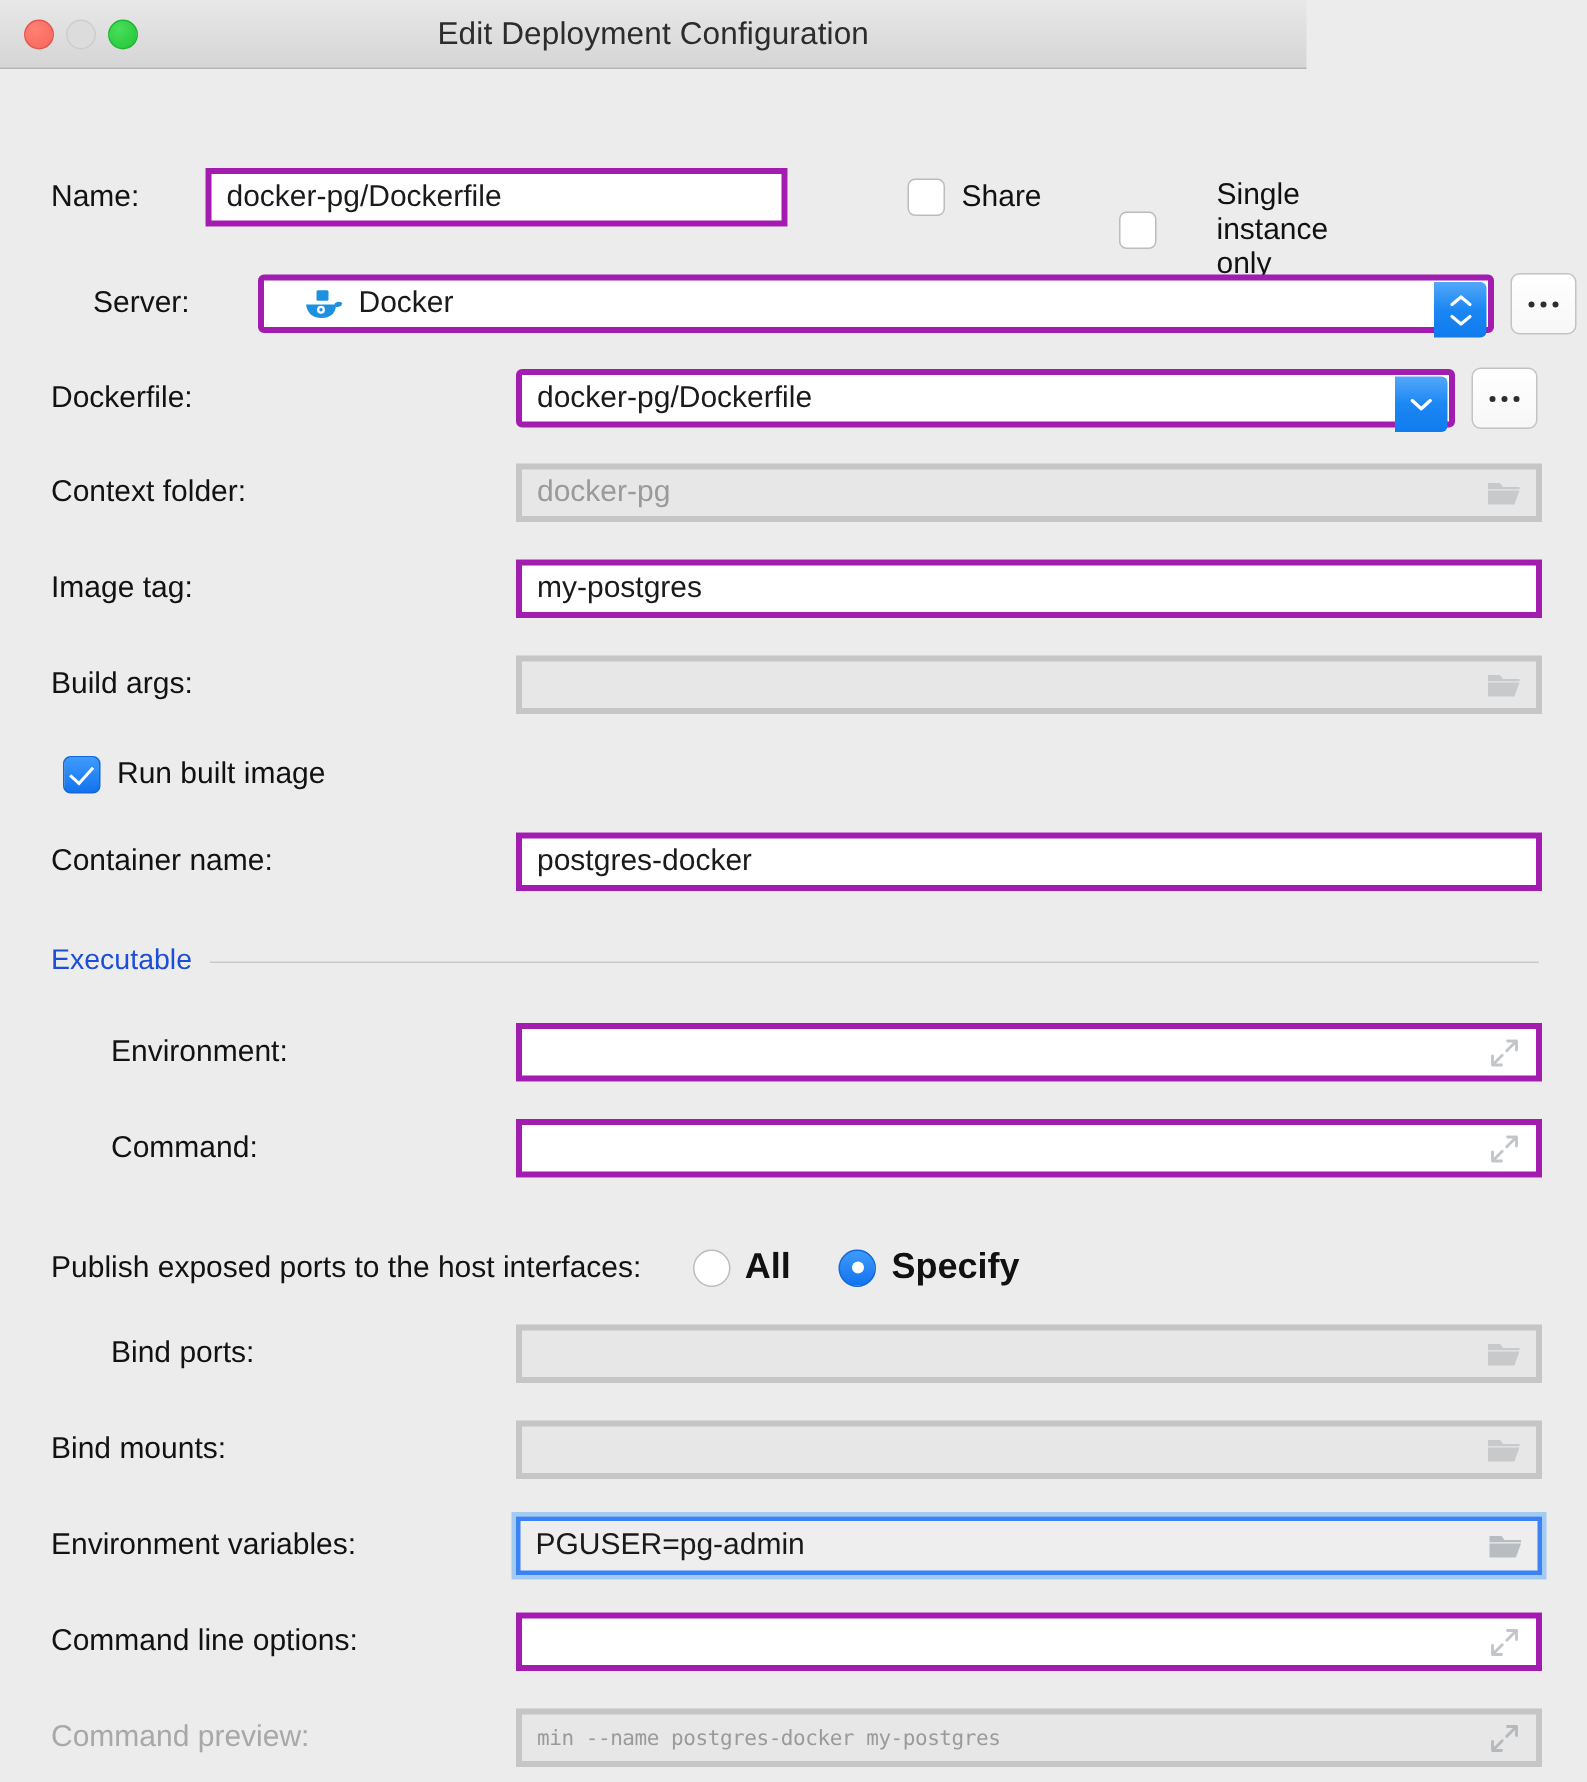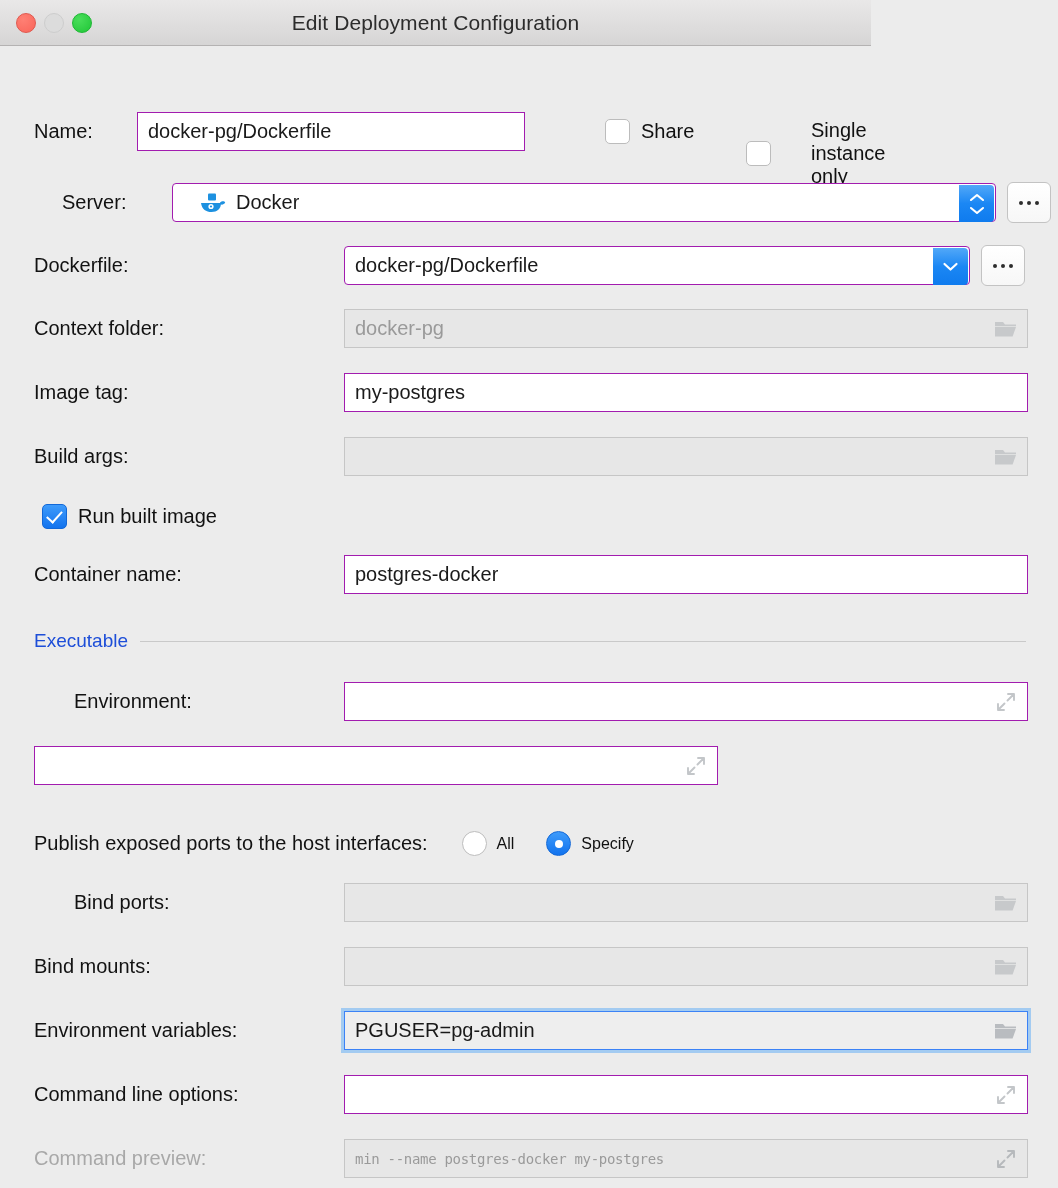--- a/index.html
+++ b/index.html
@@ -44,30 +44,30 @@
   .label {
     font-size: 20px; color: #121212; white-space: nowrap;
   }
   .label.disabled { color: #a8a8a8; }
 
   
   .field {
     position: relative;
     height: 39px;
     background: #ffffff;
-    border: 1px solid #a21caf;
+    border: 4px solid #a21caf;
     display: flex; align-items: center;
     font-size: 20px; color: #1a1a1a;
     padding: 0 10px;
   }
   .field.disabled { background: #e7e7e7; border-color: #c6c6c6; color: #9a9a9a; }
   .field .val { white-space: nowrap; overflow: hidden; }
   .field .val.placeholderish { color: #9a9a9a; }
   .field.focused {
-    border: 1px solid #3b82f6;
+    border: 3px solid #3b82f6;
     box-shadow: 0 0 0 3px #a3cbf1;
     background: #eeeeee;
   }
   .field.mono { font-family: "DejaVu Sans Mono", monospace; font-size: 14px; letter-spacing: -0.3px; }
 
   
   .glyph {
     position: absolute; right: 8px; top: 50%; transform: translateY(-50%);
     width: 26px; height: 24px; display: flex; align-items: center; justify-content: center;
   }
@@ -121,21 +121,21 @@
     width: 25px; height: 25px; border-radius: 50%;
     border: 1px solid #bdbdbd; background: #fff;
     display: inline-flex; align-items: center; justify-content: center;
     flex: 0 0 auto;
   }
   .radio.on {
     background: linear-gradient(to bottom, #3e9bfb, #1273ee);
     border-color: #1268d8;
   }
   .radio.on::after { content: ""; width: 8px; height: 8px; border-radius: 50%; background: #fff; }
-  .radio-label { font-size: 16px; color: #111; margin-left: 10px; }
+  .radio-label { font-size: 24px; color: #111; margin-left: 10px; font-weight: bold; }
 
   
   .group-head { display: flex; align-items: center; gap: 12px; }
   .group-head .gl { font-size: 19px; color: #1d4ed8; }
   .group-head .line { height: 1px; background: #c9c9c9; }
 
   svg { display: block; }
 </style>
 </head>
 <body>
@@ -276,20 +276,21 @@
         <span class="glyph">
           <svg width="20" height="20" viewBox="0 0 20 20">
               <path d="M18 2 L11.5 8.5 M18 2 h-6 M18 2 v6" stroke="#c3c6c9" stroke-width="1.9" fill="none" stroke-linecap="round"></path>
               <path d="M2 18 L8.5 11.5 M2 18 h6 M2 18 v-6" stroke="#c3c6c9" stroke-width="1.9" fill="none" stroke-linecap="round"></path>
             </svg>
         </span>
       </div>
     </div>
 
     <div class="row" style="top:700px; left:34px;">
+      <span class="label" style="width:310px; padding-left:40px;">Command:</span>
       <div class="field" style="width:684px;">
         <span class="val"></span>
         <span class="glyph">
           <svg width="20" height="20" viewBox="0 0 20 20">
               <path d="M18 2 L11.5 8.5 M18 2 h-6 M18 2 v6" stroke="#c3c6c9" stroke-width="1.9" fill="none" stroke-linecap="round"></path>
               <path d="M2 18 L8.5 11.5 M2 18 h6 M2 18 v-6" stroke="#c3c6c9" stroke-width="1.9" fill="none" stroke-linecap="round"></path>
             </svg>
         </span>
       </div>
     </div>

